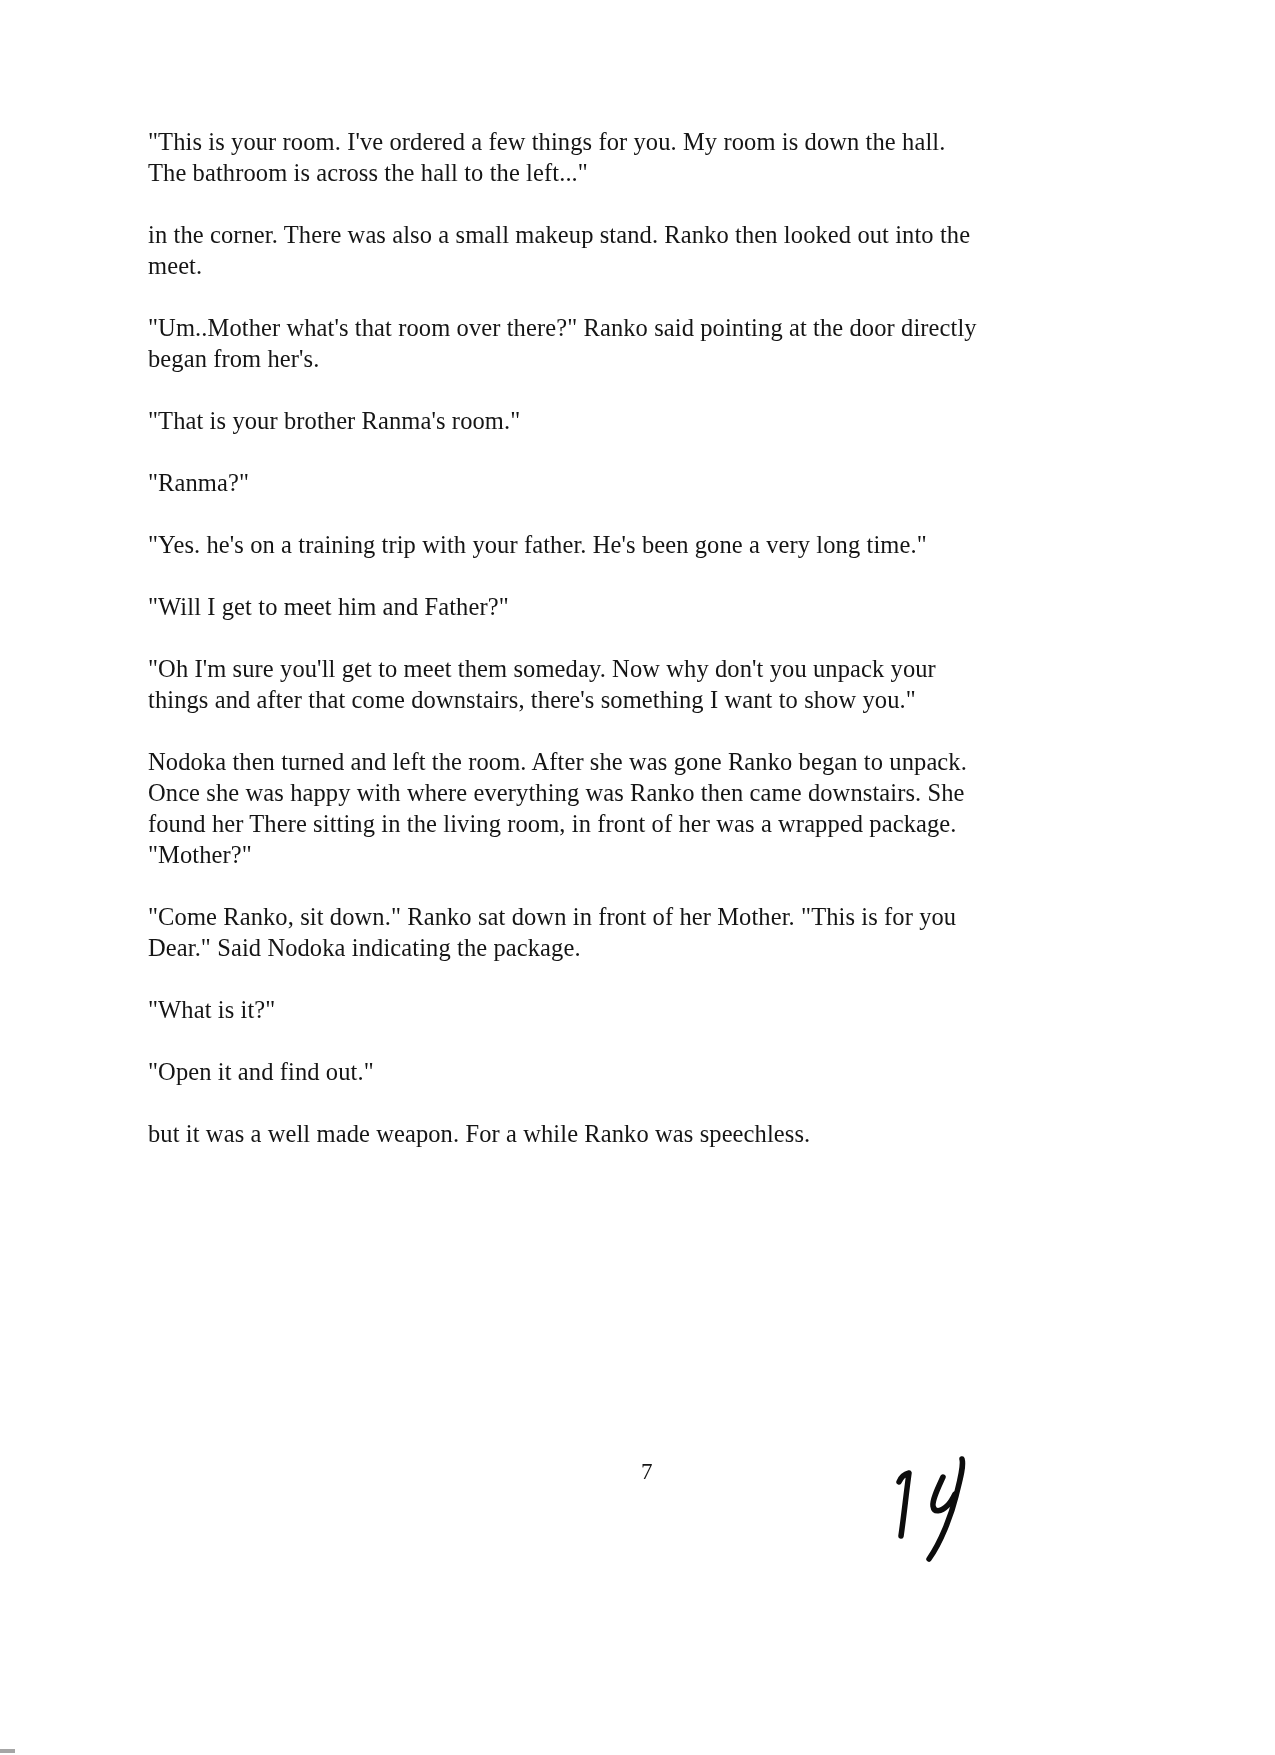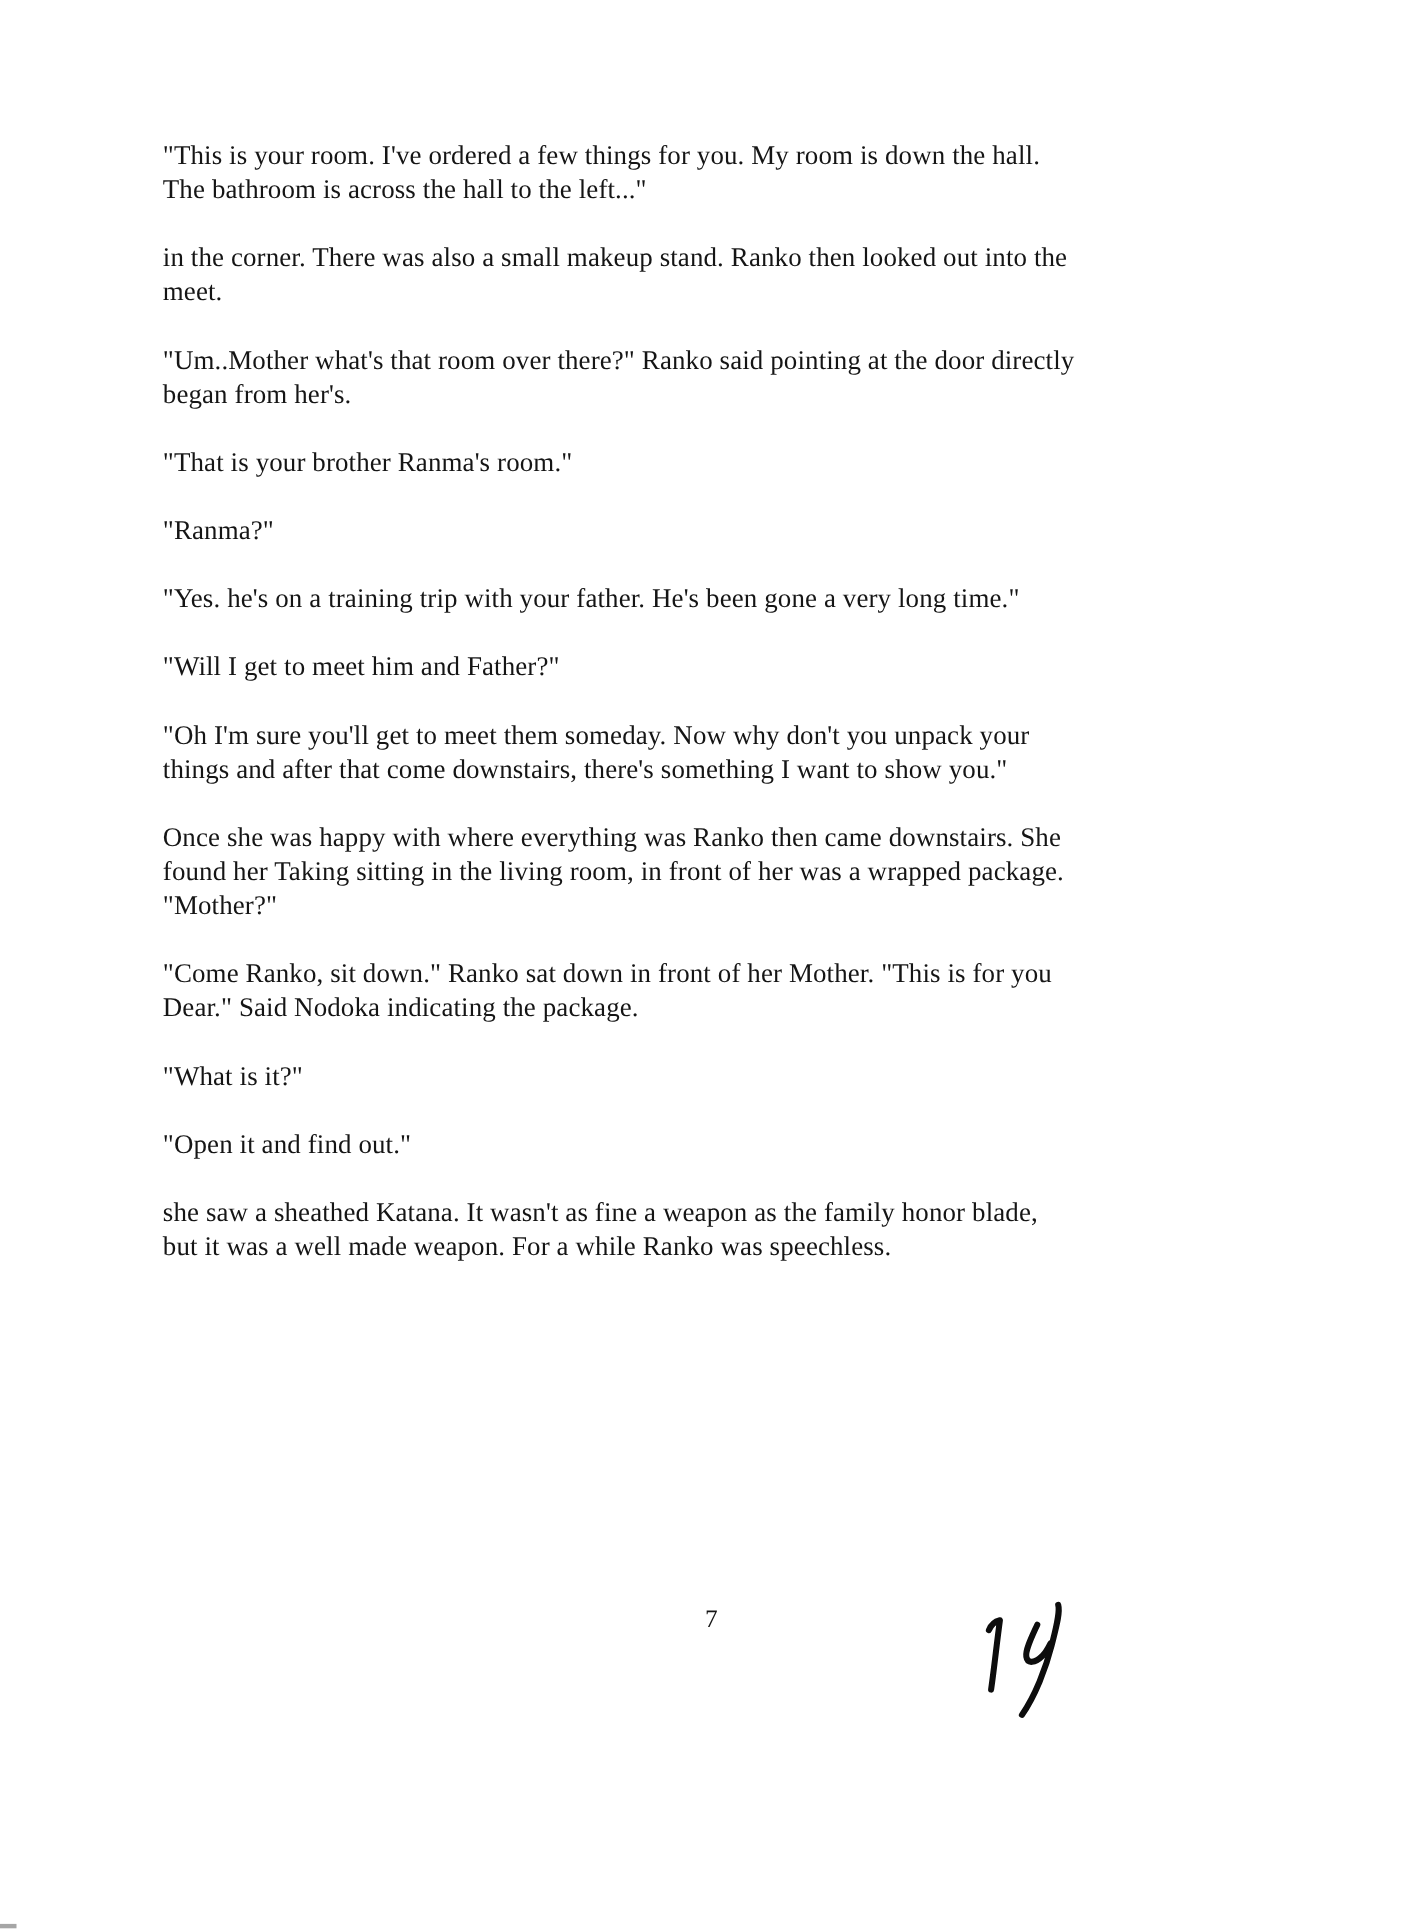--- a/index.html
+++ b/index.html
@@ -90,40 +90,40 @@
     <p class="para">
       <span class="ln">"Will I get to meet him and Father?"</span>
     </p>
 
     <p class="para">
       <span class="ln">"Oh I'm sure you'll get to meet them someday. Now why don't you unpack your</span>
       <span class="ln">things and after that come downstairs, there's something I want to show you."</span>
     </p>
 
     <p class="para">
+      <span class="ln">Nodoka then turned and left the room. After she was gone Ranko began to unpack.</span>
       <span class="ln">Once she was happy with where everything was Ranko then came downstairs. She</span>
-      <span class="ln">found her Taking sitting in the living room, in front of her was a wrapped package.</span>
+      <span class="ln">found her There sitting in the living room, in front of her was a wrapped package.</span>
       <span class="ln">"Mother?"</span>
     </p>
 
     <p class="para">
       <span class="ln">"Come Ranko, sit down." Ranko sat down in front of her Mother. "This is for you</span>
       <span class="ln">Dear." Said Nodoka indicating the package.</span>
     </p>
 
     <p class="para">
       <span class="ln">"What is it?"</span>
     </p>
 
     <p class="para">
       <span class="ln">"Open it and find out."</span>
     </p>
 
     <p class="para">
-      <span class="ln">she saw a sheathed Katana. It wasn't as fine a weapon as the family honor blade,</span>
       <span class="ln">but it was a well made weapon. For a while Ranko was speechless.</span>
     </p>
 
   </div>
 
   <div class="page-number">7</div>
 
   <svg class="handwriting" viewBox="0 0 100 130" role="img" aria-label="14">
     <path d="M14,37 C16,32 20,29 24,28 C21,50 19,70 16,91"></path>
     <path d="M58,32 C53,43 47,55 48,61 C49,68 56,67 63,60 C66,57 68,53 70,49"></path>

